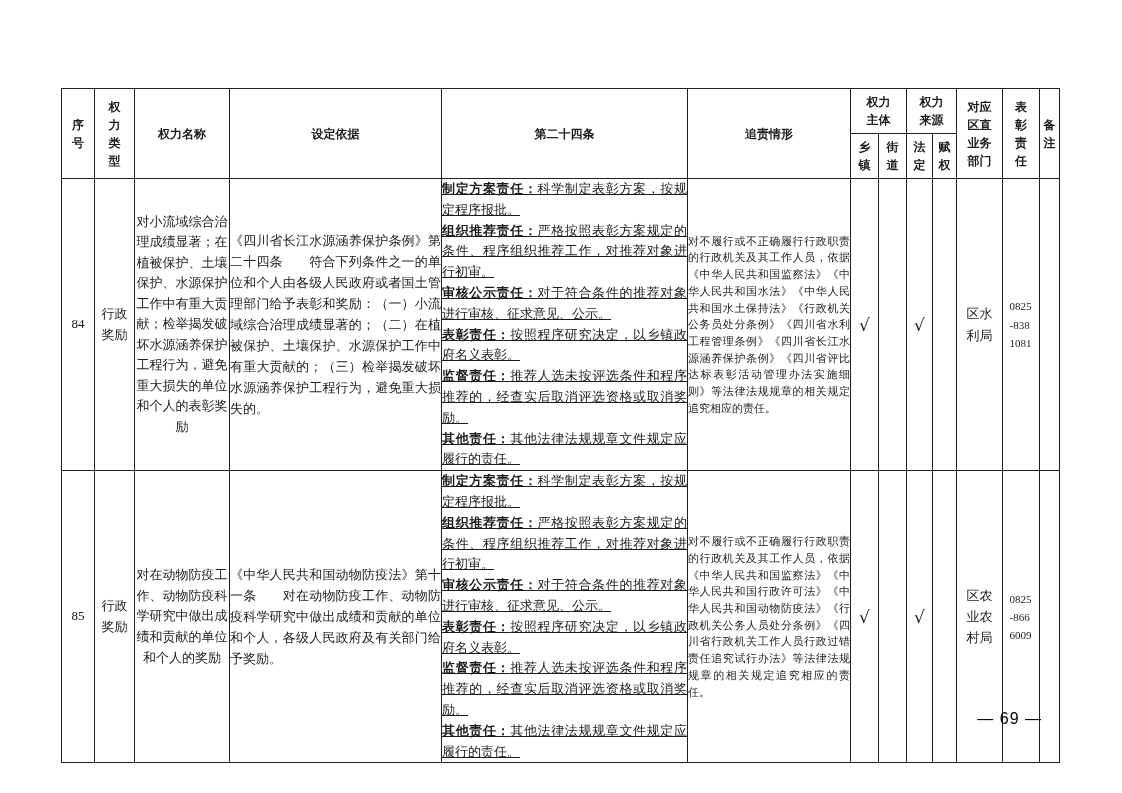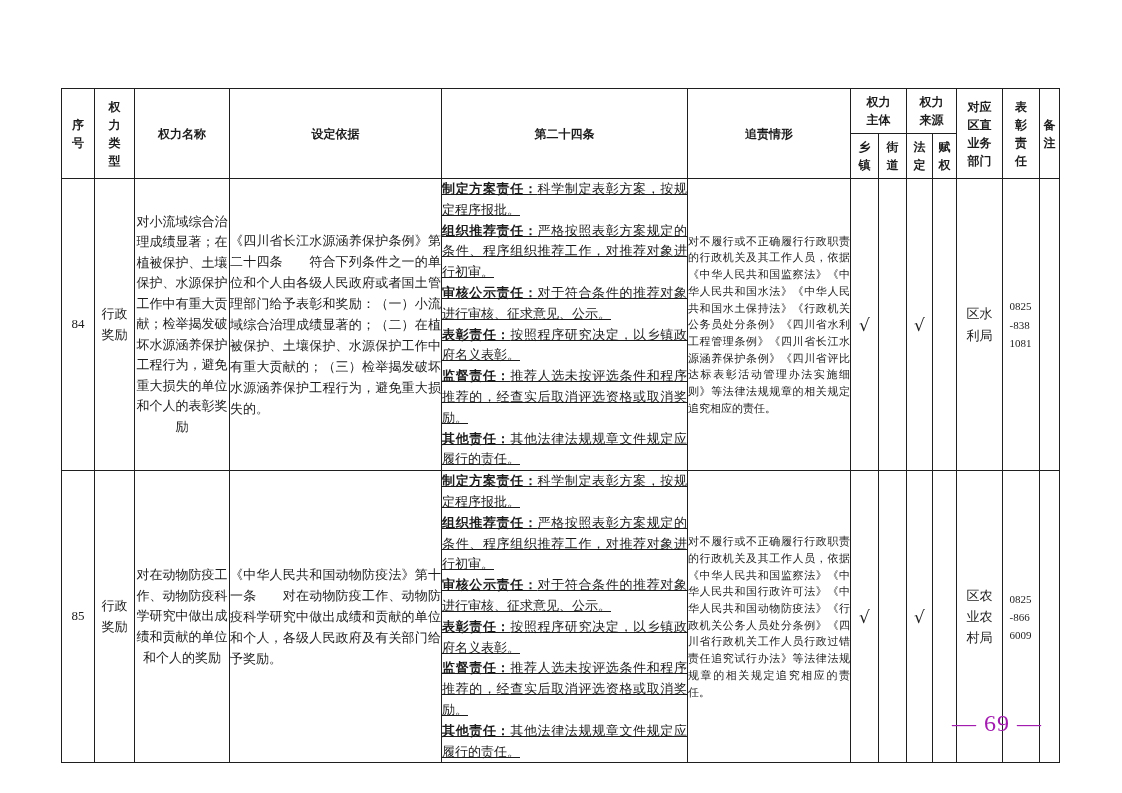--- a/index.html
+++ b/index.html
@@ -98,24 +98,24 @@
     width: 23px;
     margin: 0 auto;
     text-align: left;
     word-break: break-all;
     font-family: "Liberation Serif", "DejaVu Serif", serif;
   }
   .page-number {
     position: absolute;
     top: 710px;
     right: 80px;
-    font-size: 24px;
+    font-size: 16px;
     letter-spacing: 1px;
-    font-family: Liberation Serif, serif;
-    color: #a21caf;
+    font-family: Liberation Sans, sans-serif;
+    color: #000000;
   }
 </style>
 </head>
 <body>
 
 <table class="doc-table">
   <colgroup>
     <col style="width:33px">
     <col style="width:40px">
     <col style="width:95px">

